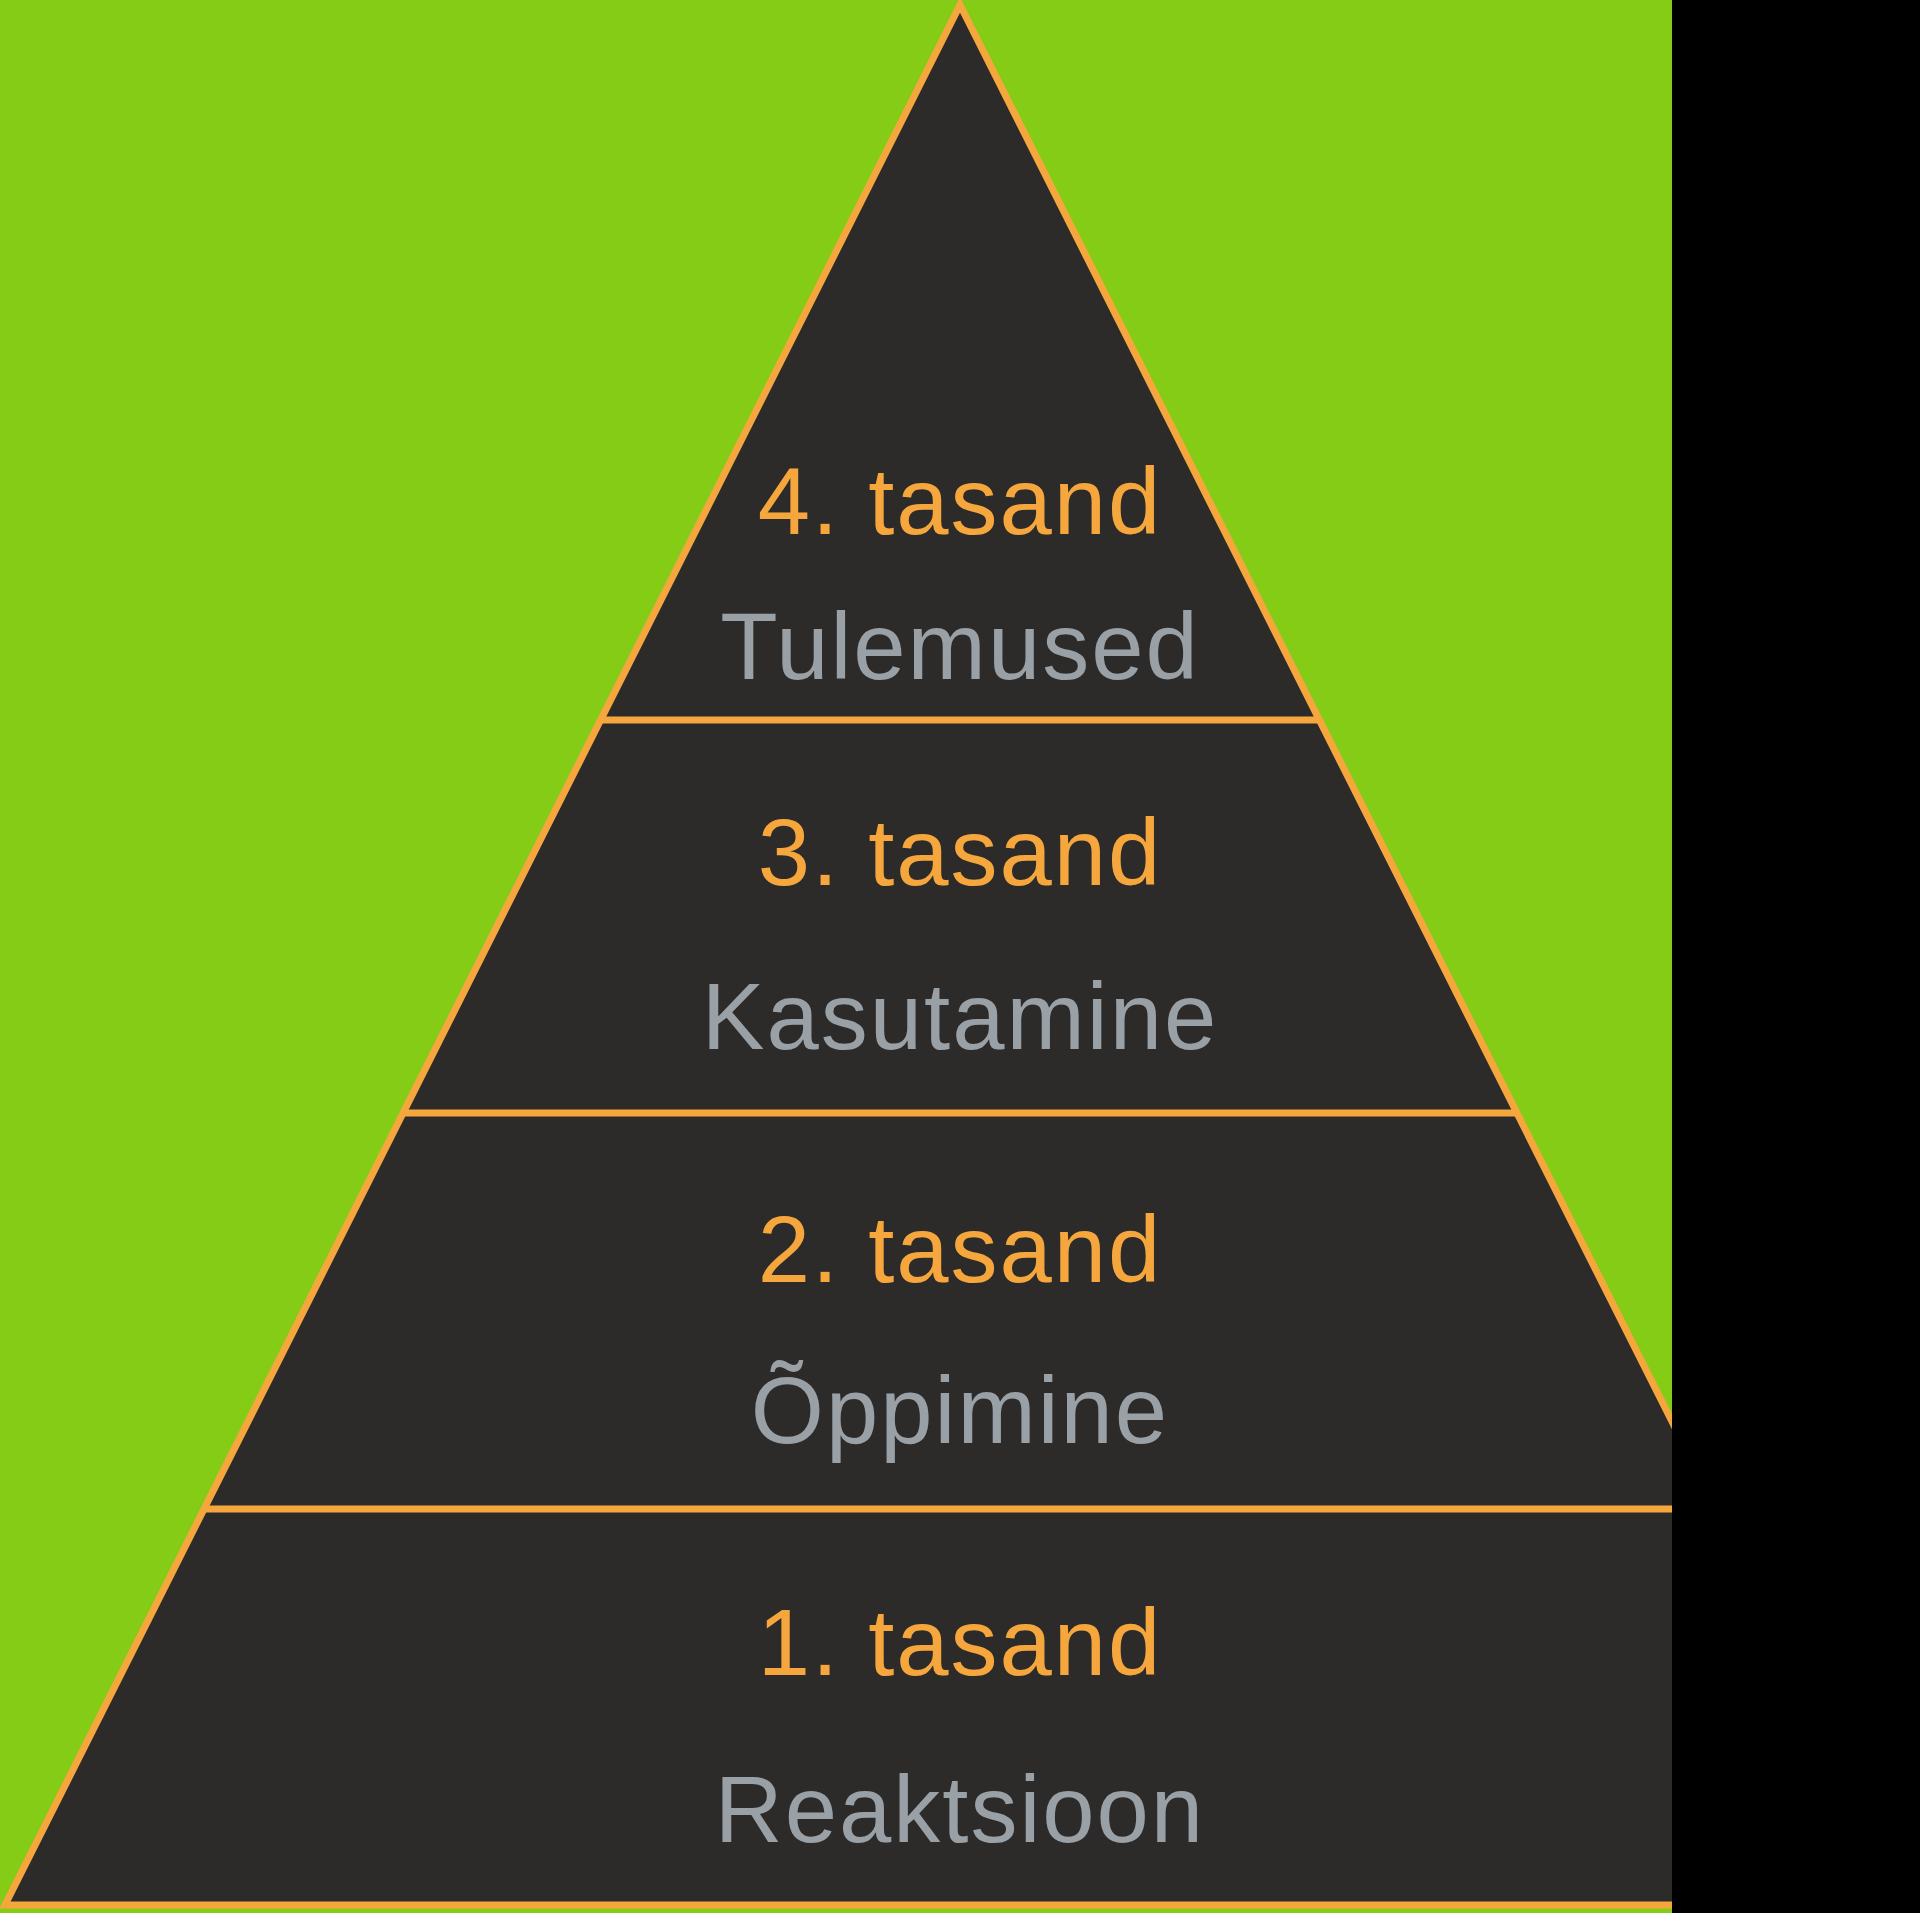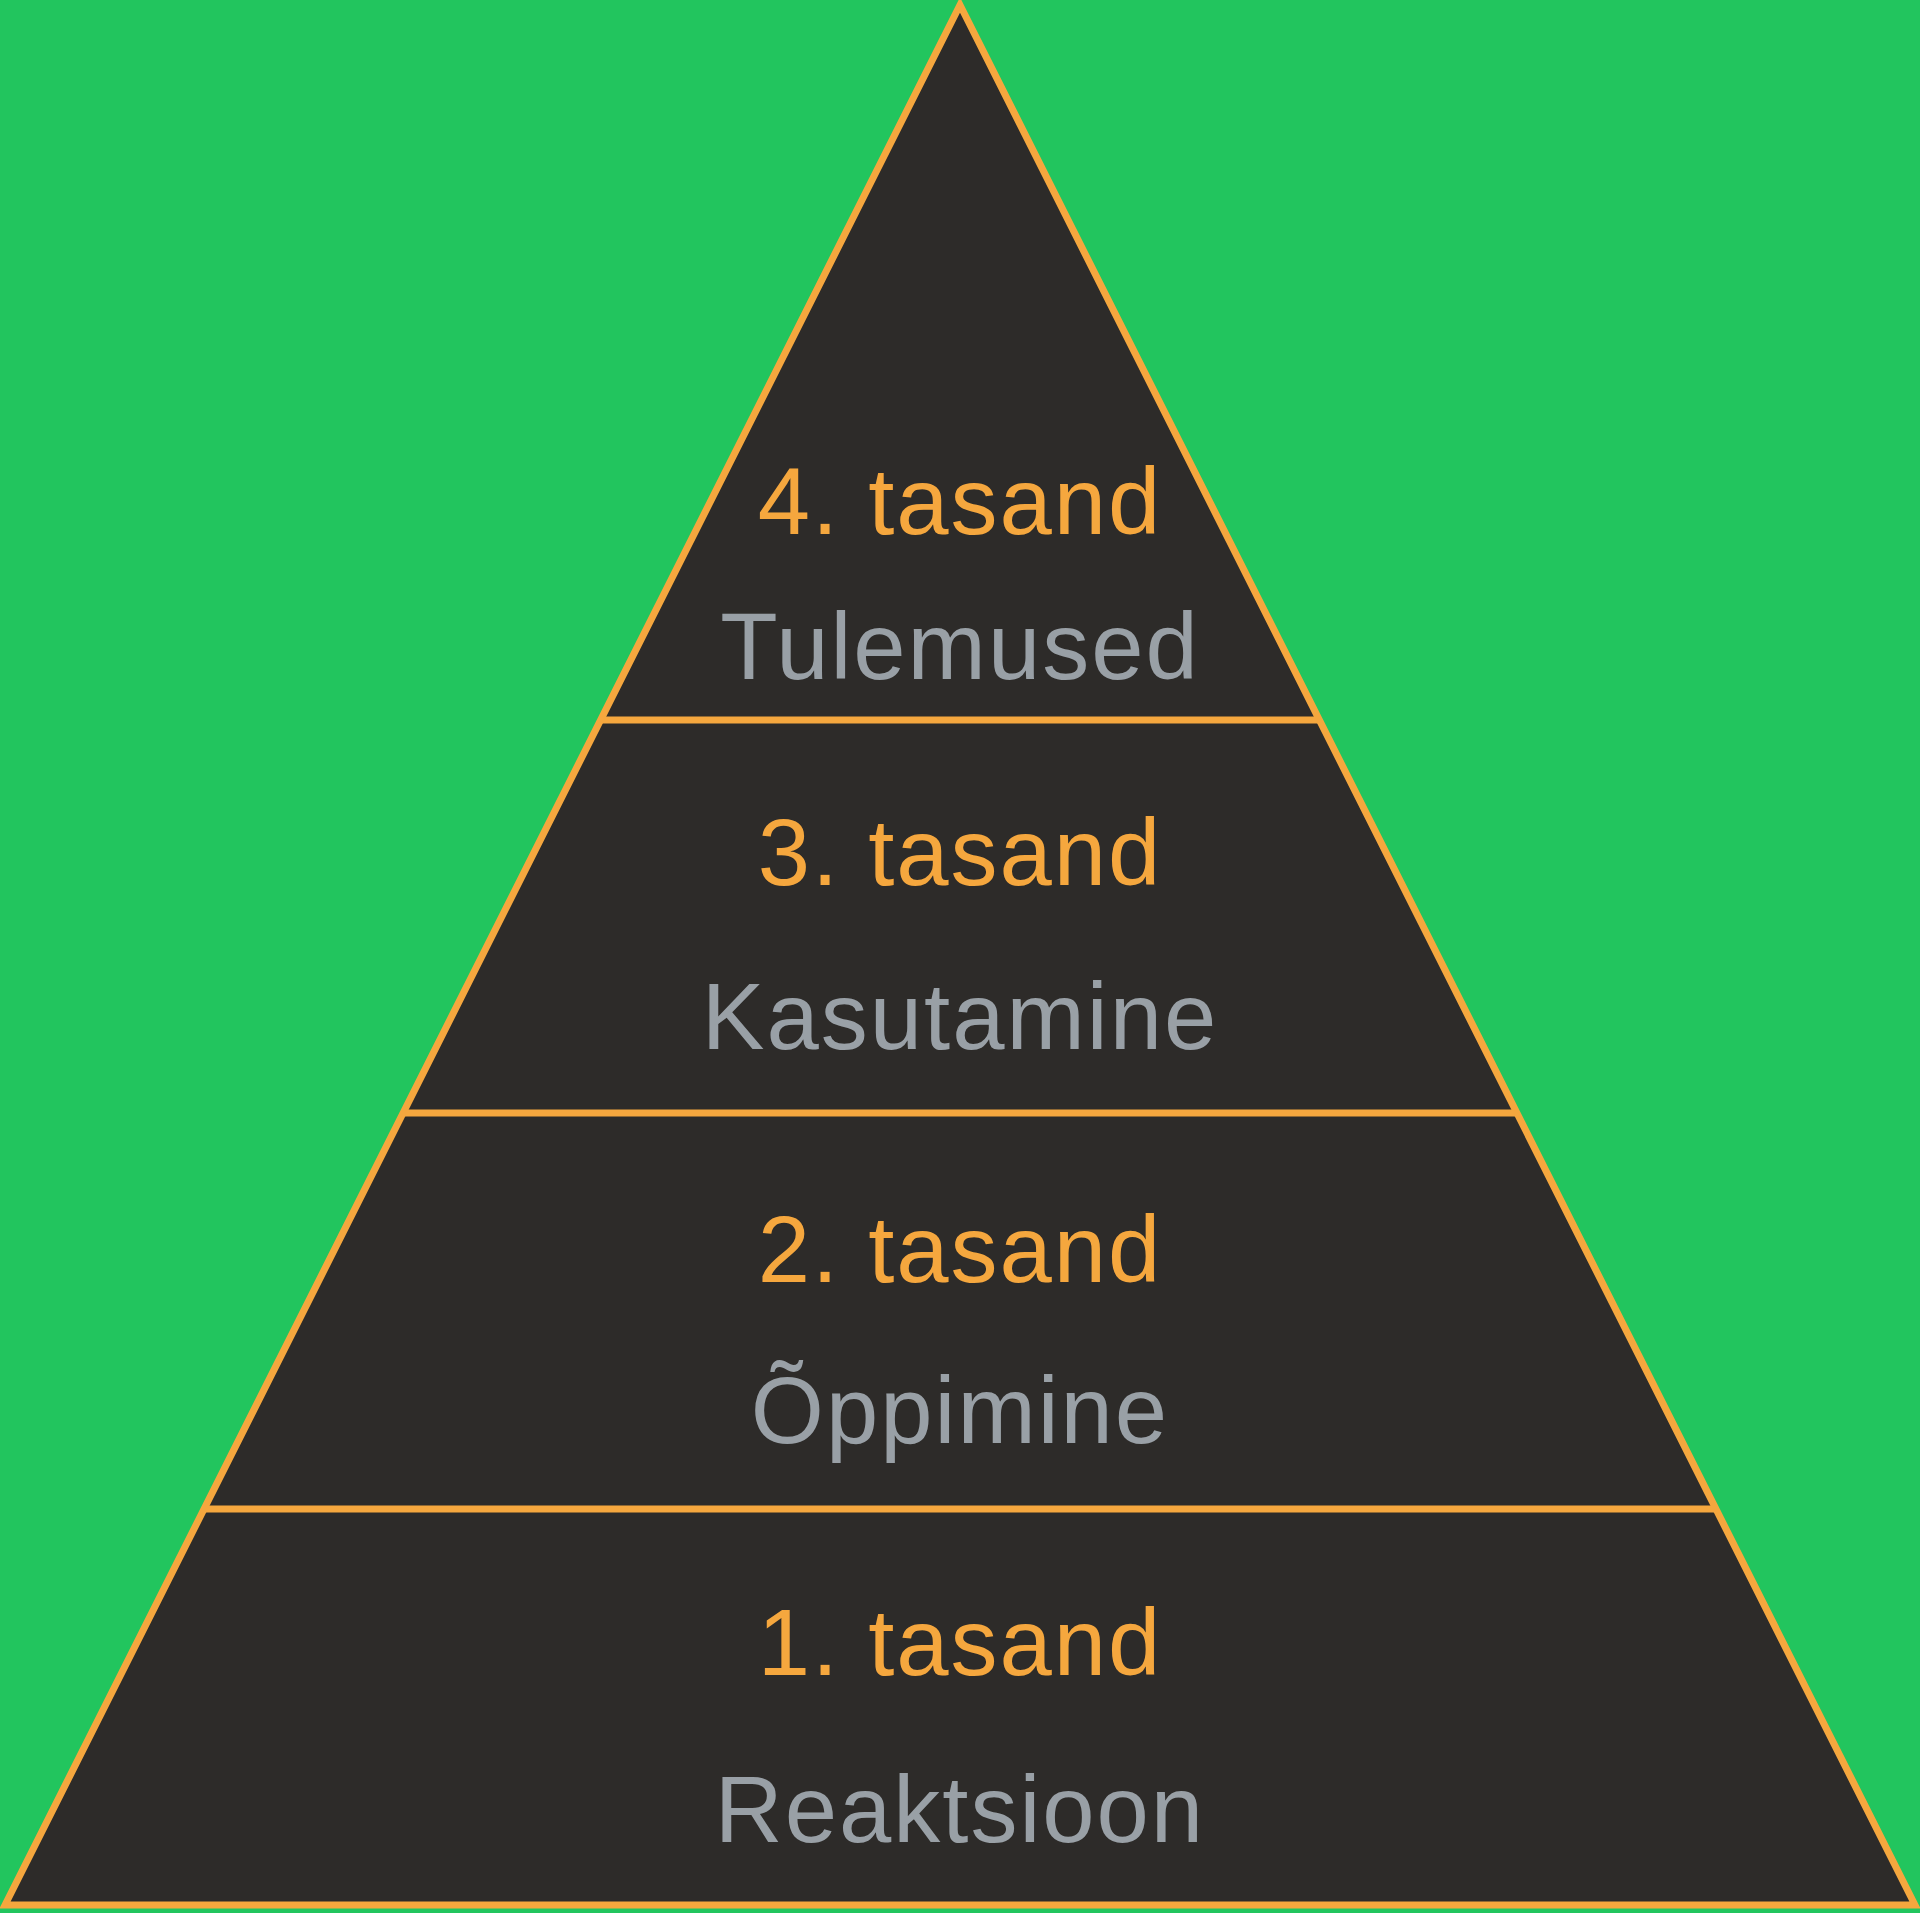--- a/index.html
+++ b/index.html
@@ -2,23 +2,23 @@
 <html><head>
 <meta charset="utf-8">
 <style>
   html, body {
     margin: 0;
     padding: 0;
     background: #000000;
   }
   .stage {
     position: relative;
-    width: 1920px;
+    width: 1672px;
     height: 1913px;
-    background: #22c55e;
+    background: #84cc16;
     overflow: hidden;
     font-family: "Liberation Sans", "DejaVu Sans", sans-serif;
   }
   svg { display: block; width: 1920px; height: 1913px; }
 
   .pyramid {
     fill: #2D2B29;
     stroke: #F5A73E;
     stroke-width: 7;
     stroke-linejoin: miter;

